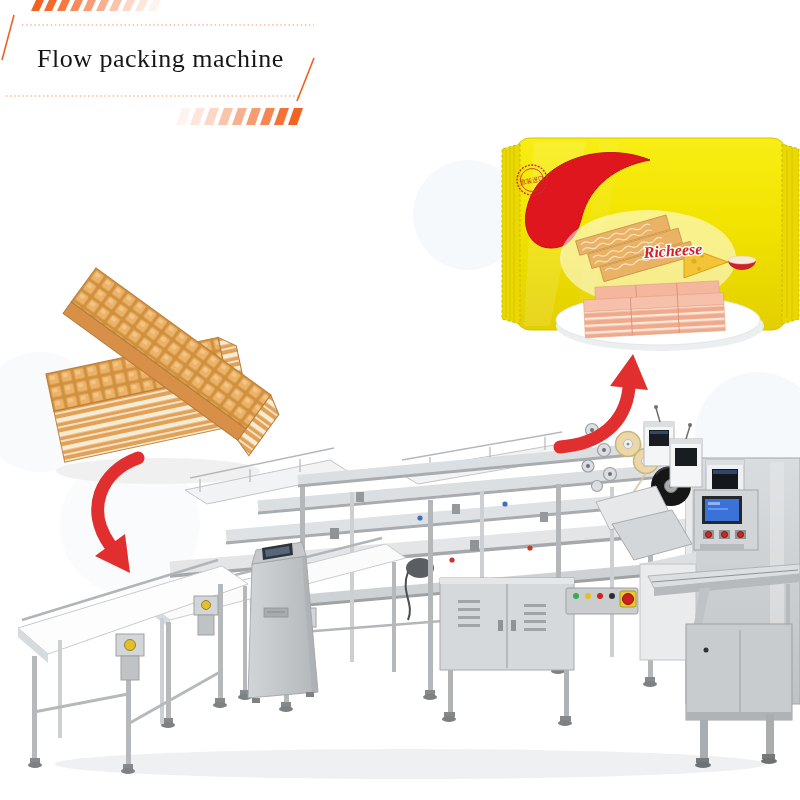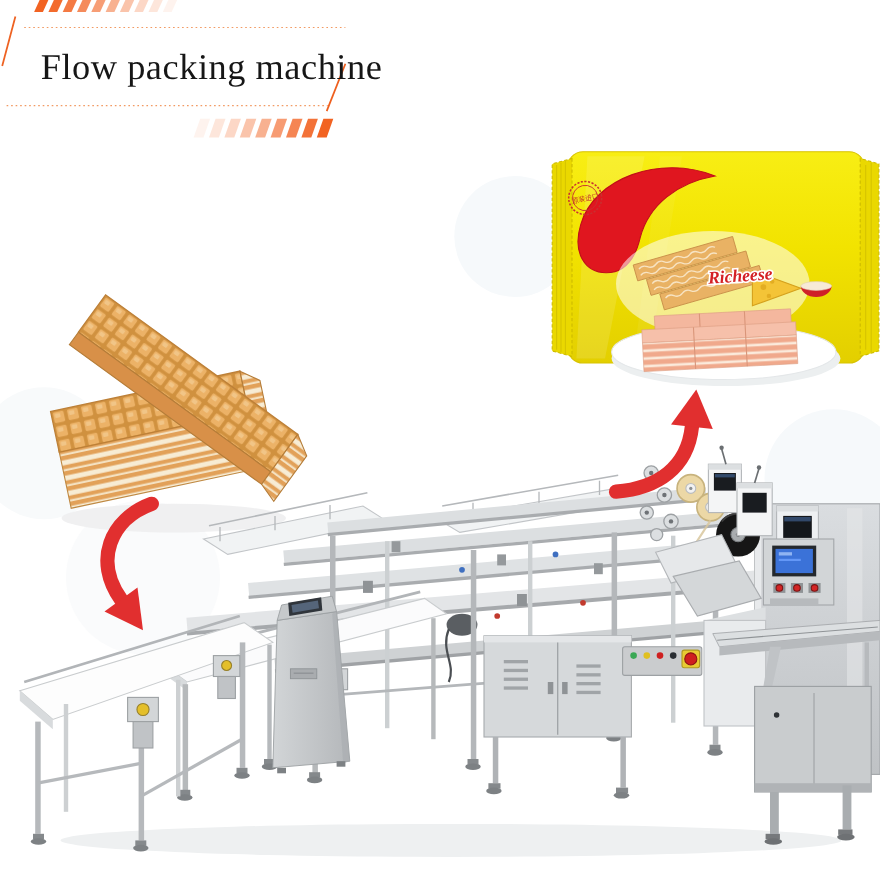--- a/index.html
+++ b/index.html
@@ -1,21 +1,21 @@
 <!DOCTYPE html>
 <html><head>
 <meta charset="utf-8">
 <style>
   html,body{margin:0;padding:0;background:#fff;}
   #canvas{position:relative;width:800px;height:800px;background:#ffffff;overflow:hidden;
           font-family:"Liberation Sans",sans-serif;}
   .abs{position:absolute;}
   .bg-circle{position:absolute;border-radius:50%;}
   #title-text{position:absolute;left:37px;top:44px;font-family:"Liberation Serif","DejaVu Serif",serif;
-              font-size:33px;color:#161616;letter-spacing:.5px;white-space:nowrap;}
+              font-size:26px;color:#161616;letter-spacing:.5px;white-space:nowrap;}
   svg{display:block;}
 </style>
 </head>
 <body>
 
 <div id="canvas">
 
   <div class="bg-circle" style="left:413px;top:160px;width:110px;height:110px;background:#f6f9fb;"></div>
   <div class="bg-circle" style="left:-20px;top:352px;width:120px;height:120px;background:#f8fafb;"></div>
   <div class="bg-circle" style="left:695px;top:372px;width:126px;height:126px;background:#f6f9fb;"></div>

